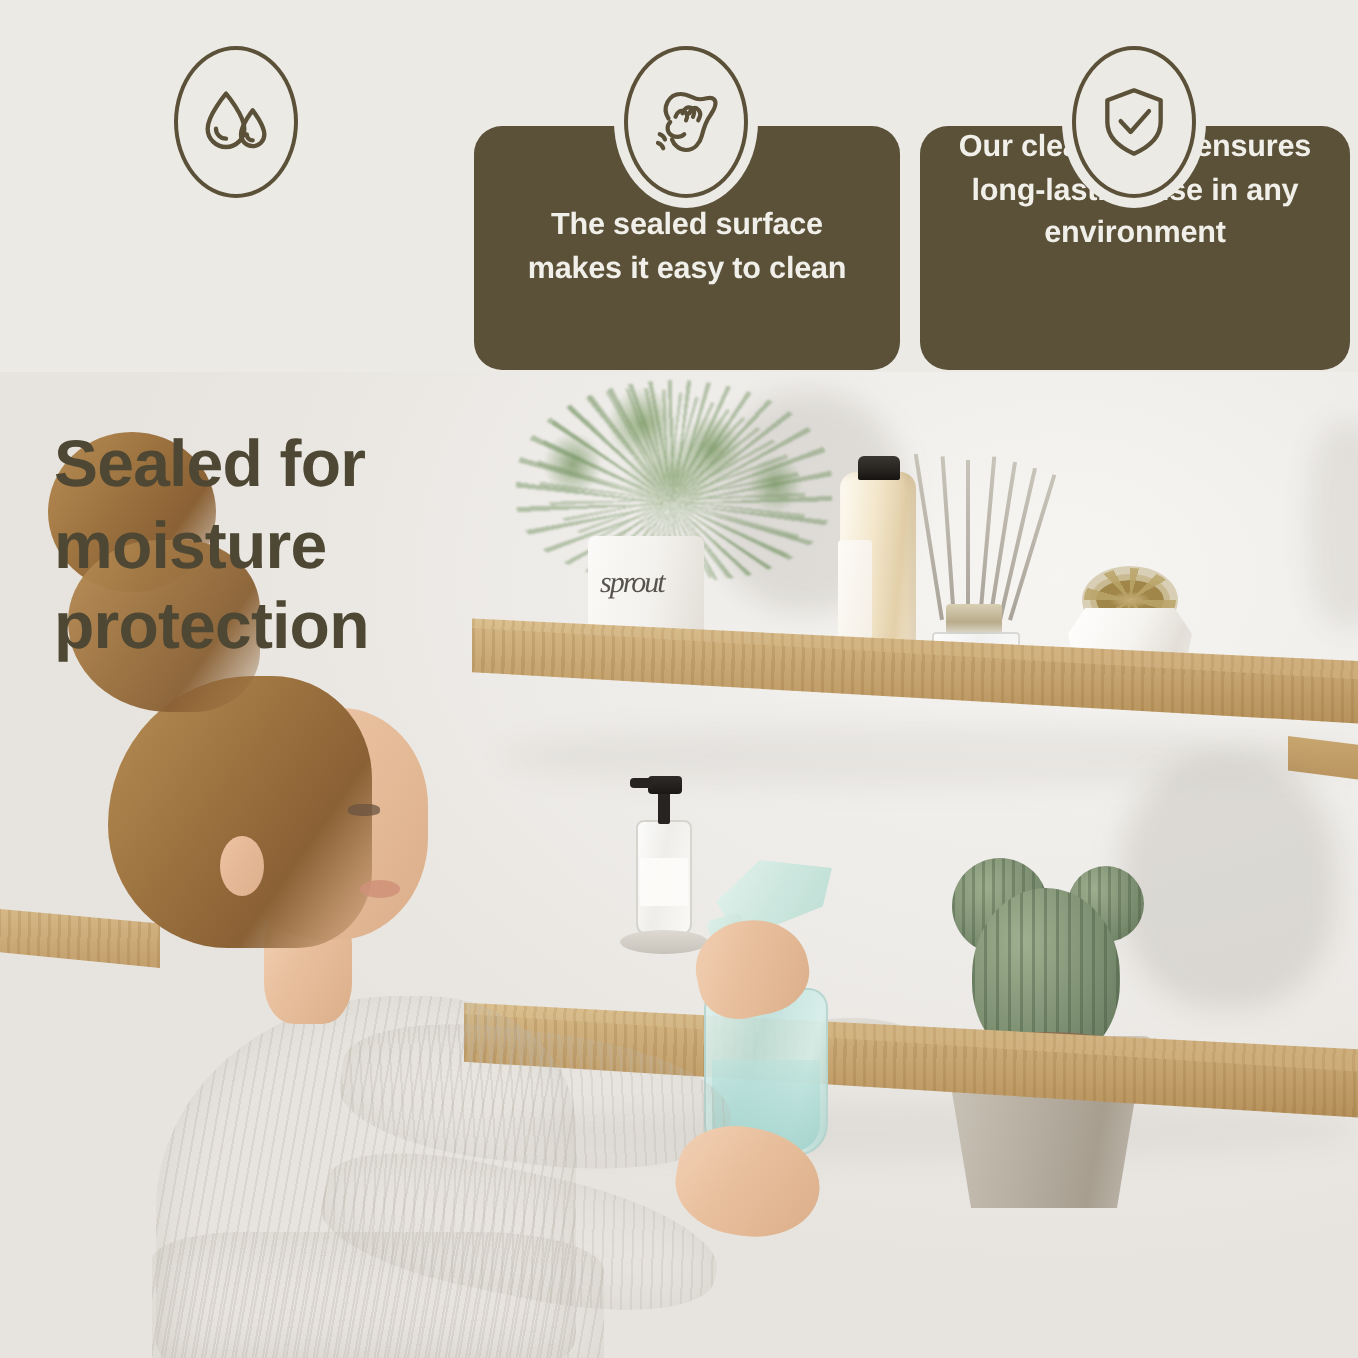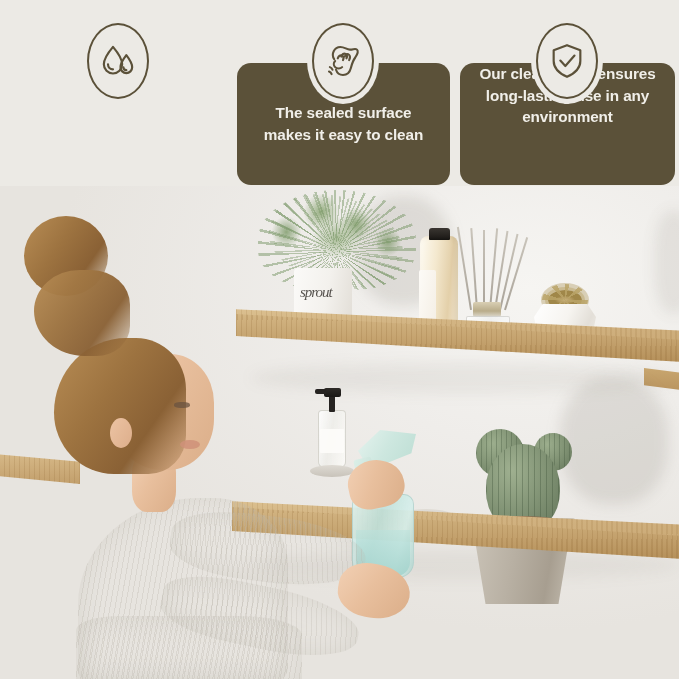--- a/index.html
+++ b/index.html
@@ -402,20 +402,23 @@
     <div class="hair" style="position:absolute;left:24px;top:30px;width:84px;height:80px;border-radius:50%;"></div>
     <div class="hair" style="position:absolute;left:34px;top:84px;width:96px;height:86px;border-radius:54% 46% 40% 60%;opacity:.96;"></div>
     <div style="position:absolute;left:110px;top:232px;width:22px;height:30px;border-radius:50%;
                 background:linear-gradient(120deg,#ecc3a3,#ddae8b);"></div>
     <div style="position:absolute;left:174px;top:216px;width:16px;height:6px;border-radius:40%;
                 background:#6a5340;opacity:.75;"></div>
     <div style="position:absolute;left:180px;top:254px;width:20px;height:9px;border-radius:50%;
                 background:#cf9079;opacity:.85;"></div>
   </div>
 
+  <div class="headline">Sealed for
+moisture
+protection</div>
 
   <div class="cards">
 
     <div class="badge b1">
       <svg width="40" height="40" viewBox="0 0 48 48" fill="none" stroke="#5b5139" stroke-width="2.6" stroke-linecap="round" stroke-linejoin="round">
         <path d="M18 7 C18 7 7 20 7 28 a11 11 0 0 0 22 0 C29 20 18 7 18 7 Z"></path>
         <path d="M12 28 a6 6 0 0 0 6 6"></path>
         <path d="M34 17 C34 17 27 26 27 31.5 a7 7 0 0 0 14 0 C41 26 34 17 34 17 Z"></path>
         <path d="M30.5 31.5 a3.5 3.5 0 0 0 3.5 3.5"></path>
       </svg>

